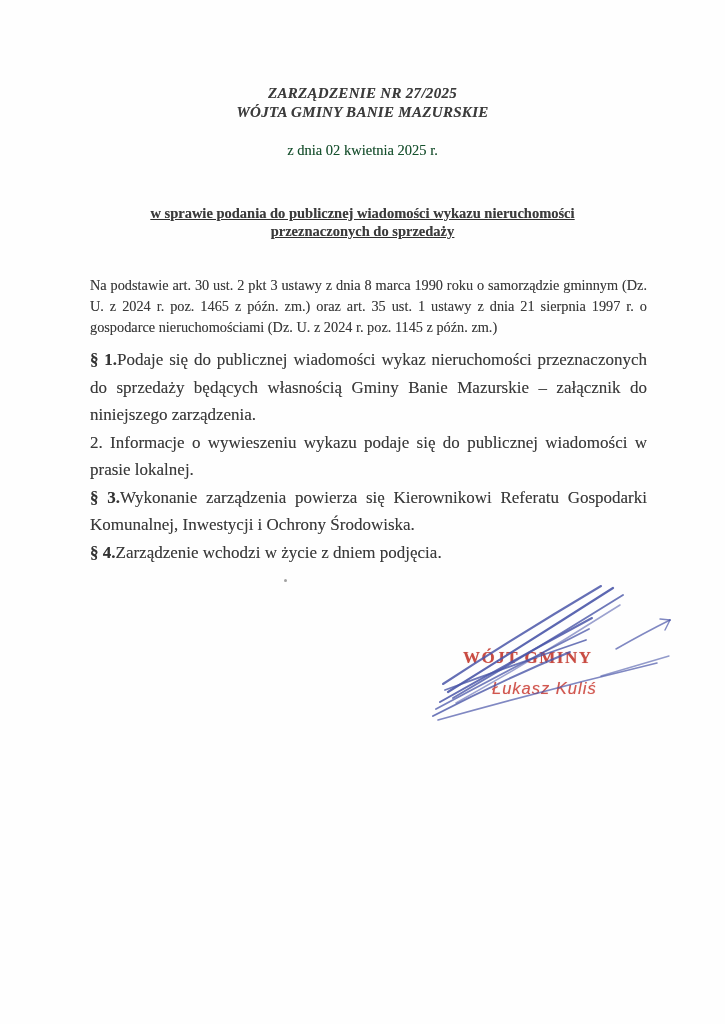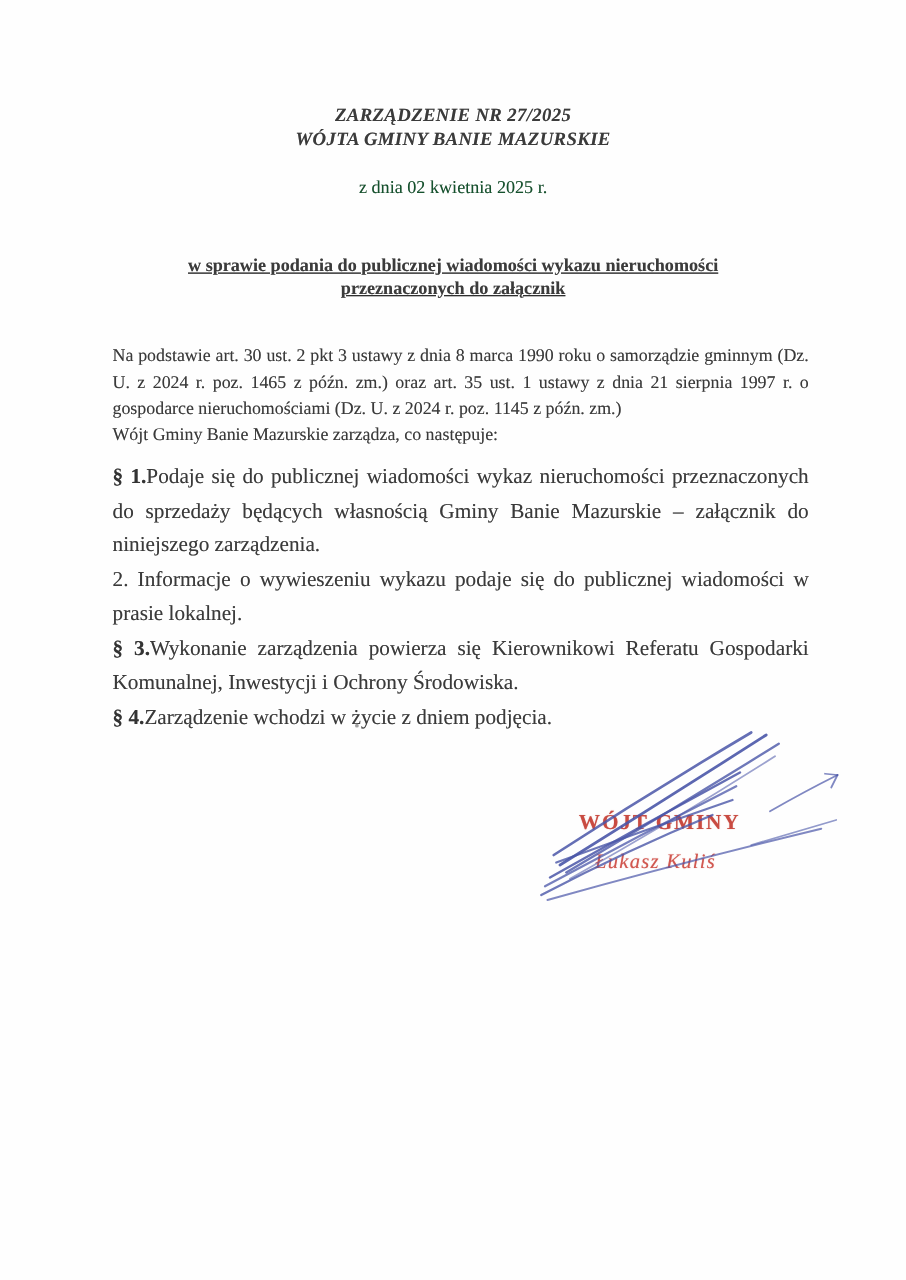--- a/index.html
+++ b/index.html
@@ -76,50 +76,49 @@
     font-family: "Liberation Serif", serif;
     font-weight: bold;
     font-size: 17px;
     letter-spacing: 1.5px;
     color: rgba(197, 64, 54, 0.88);
     text-shadow: 0 0 0.8px rgba(197,64,54,0.55);
     white-space: nowrap;
   }
   .stamp-line2 {
     position: absolute;
-    left: 56px;
+    left: 72px;
     top: 101px;
-    font-family: Liberation Serif, serif;
+    font-family: Liberation Sans, sans-serif;
     font-style: italic;
     font-size: 16.5px;
     letter-spacing: 1px;
     color: rgba(205, 72, 64, 0.85);
     text-shadow: 0 0 0.8px rgba(205,72,64,0.5);
     white-space: nowrap;
   }
   .ink-svg { position: absolute; left: 0; top: 0; z-index: 2; }
 </style>
 </head>
 <body>
 
 <div class="page">
 
   <div class="header">
     <div class="title-line">ZARZĄDZENIE NR 27/2025</div>
     <div class="title-line">WÓJTA GMINY BANIE MAZURSKIE</div>
     <div class="date-line">z dnia 02 kwietnia 2025 r.</div>
     <div class="subject">
       <div class="subject-line">w sprawie podania do publicznej wiadomości wykazu nieruchomości</div>
-      <div class="subject-line">przeznaczonych do załącznik</div>
+      <div class="subject-line">przeznaczonych do sprzedaży</div>
     </div>
   </div>
 
   <div class="body-text">
     <p class="legal-para">Na podstawie art. 30 ust. 2 pkt 3 ustawy z dnia 8 marca 1990 roku o samorządzie gminnym (Dz. U. z 2024 r. poz. 1465 z późn. zm.) oraz art. 35 ust. 1  ustawy z dnia 21 sierpnia 1997 r. o gospodarce nieruchomościami (Dz. U. z 2024 r. poz. 1145 z późn. zm.)</p>
-    <p class="legal-para enacting">Wójt Gminy Banie Mazurskie zarządza, co następuje:</p>
 
     <div class="sections">
       <p><b>§ 1.</b><span>Podaje się do publicznej wiadomości wykaz nieruchomości przeznaczonych do sprzedaży będących własnością Gminy Banie Mazurskie  – załącznik do niniejszego zarządzenia.</span></p>
       <p><b></b><span>2. Informacje o wywieszeniu wykazu podaje się do publicznej wiadomości w prasie lokalnej.</span></p>
       <p><b>§ 3.</b><span>Wykonanie zarządzenia powierza się Kierownikowi Referatu Gospodarki Komunalnej, Inwestycji i Ochrony Środowiska.</span></p>
       <p><b>§ 4.</b><span>Zarządzenie wchodzi w życie z dniem podjęcia.</span></p>
     </div>
   </div>
 
   <span class="stray-dot"></span>

